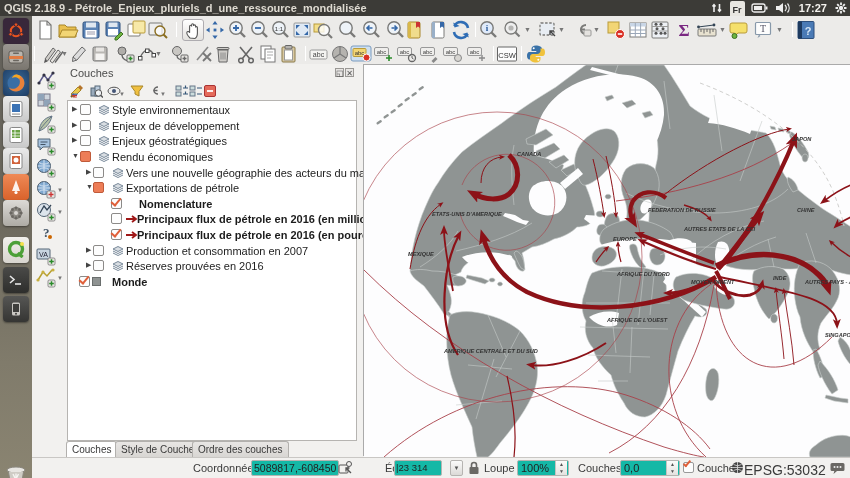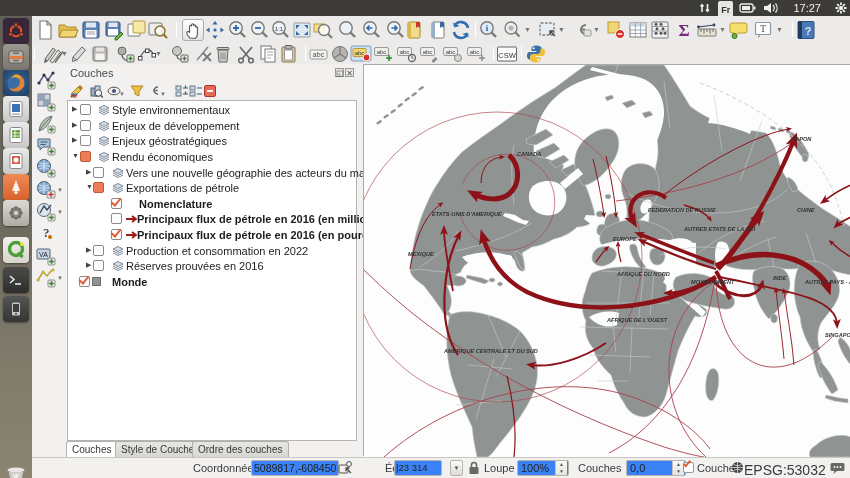--- a/index.html
+++ b/index.html
@@ -41,46 +41,47 @@
 .arrowico { position:absolute; top:4px; width:14px; height:8px; }
 
 
 #tabs { position:absolute; left:62px; top:441px; width:301px; height:16px; font-size:10px; color:#3a3a3a; }
 .tab { position:absolute; top:0; height:16px; line-height:15px; padding:0 5px; background:linear-gradient(#e8e6e4,#d8d6d3); border:1px solid #b2b0ad; border-bottom:none; border-radius:3px 3px 0 0; }
 .tab.active { background:#fff; }
 
 
 #status { position:absolute; left:32px; top:457px; width:818px; height:21px; background:#f2f1ef; border-top:1px solid #c9c7c4; font-size:11px; color:#3a3a3a; }
 #status .lbl { position:absolute; top:4px; }
-.sbox { position:absolute; top:2px; height:16px; background:#3b82f6; border:1px solid #b6b4b1; border-radius:2px; font-size:11px; color:#222; line-height:14px; }
+.sbox { position:absolute; top:2px; height:16px; background:#14b8a6; border:1px solid #b6b4b1; border-radius:2px; font-size:11px; color:#222; line-height:14px; }
 
 
 #map { position:absolute; left:363px; top:64px; width:487px; height:392px; background:#fdfdfd; border-left:1px solid #aaa; border-top:1px solid #aaa; }
 #map svg { position:absolute; left:0; top:0; }
 </style>
 </head>
 <body>
 <div id="app">
   <div id="titlebar">
+    <span class="title">QGIS 2.18.9 - Pétrole_Enjeux_pluriels_d_une_ressource_mondialisée</span>
     <span id="tray">
       <svg width="14" height="16" viewBox="0 0 14 16">
           <path d="M4 12 V5 M2.5 6.5 L4 4.8 L5.5 6.5" stroke="#eee" stroke-width="1.6" fill="none"></path>
           <path d="M9.5 4 V11 M8 9.5 L9.5 11.2 L11 9.5" stroke="#eee" stroke-width="1.6" fill="none"></path>
         </svg>
       <span style="background:#e8e6e1;color:#333;font-weight:bold;font-size:9px;padding:1px 3px;border-radius:2px;margin:0 3px;position:relative;top:1px;">Fr</span>
       <svg width="20" height="16" viewBox="0 0 20 16">
           <rect x="1" y="4" width="13" height="8" rx="2" fill="none" stroke="#eee" stroke-width="1.3"></rect>
           <rect x="3" y="6" width="8" height="4" fill="#eee"></rect>
           <rect x="14.5" y="6.5" width="2" height="3" fill="#eee"></rect>
         </svg>
       <svg width="18" height="16" viewBox="0 0 18 16">
           <path d="M2 6 h3 l4-3 v10 l-4-3 h-3 z" fill="#eee"></path>
           <path d="M11 5 a4.5 4.5 0 0 1 0 6 M13.5 3.5 a7 7 0 0 1 0 9" stroke="#eee" stroke-width="1.2" fill="none"></path>
         </svg>
-      <span style="font-size:11px;font-weight:normal;margin:0 10px;">17:27</span>
+      <span style="font-size:11px;font-weight:bold;margin:0 4px;">17:27</span>
       <svg width="14" height="16" viewBox="0 0 14 16">
           <g fill="#eee">
             <circle cx="7" cy="8" r="2.2"></circle>
             <g stroke="#eee" stroke-width="1.8">
               <path d="M7 2.5 V5 M7 11 V13.5 M1.5 8 H4 M10 8 H12.5 M3.2 4.2 L5 6 M9 10 L10.8 11.8 M3.2 11.8 L5 10 M9 6 L10.8 4.2"></path>
             </g>
           </g>
         </svg>
     </span>
   </div>
@@ -791,21 +792,21 @@
           </svg>
           <span class="tlabel" style="left:69px;font-weight:bold;">Principaux flux de pétrole en 2016 (en pourcen...</span>
         </div>
         <div class="trow" style="top:142px;">
           <span style="position:absolute;left:18px;top:3px;font-size:7px;color:#444;">▶</span>
           <span class="cb" style="left:25px;"></span>
           <svg class="gico" style="left:44px;" width="12" height="12" viewBox="0 0 12 12">
             <path d="M1 4 L6 1.5 11 4 6 6.5z" fill="#d8dde2" stroke="#789"></path>
             <path d="M1 6 L6 8.5 11 6 M1 8 L6 10.5 11 8" fill="none" stroke="#789"></path>
           </svg>
-          <span class="tlabel" style="left:58px;font-weight:normal;">Production et consommation en 2022</span>
+          <span class="tlabel" style="left:58px;font-weight:normal;">Production et consommation en 2007</span>
         </div>
         <div class="trow" style="top:157px;">
           <span style="position:absolute;left:18px;top:3px;font-size:7px;color:#444;">▶</span>
           <span class="cb" style="left:25px;"></span>
           <svg class="gico" style="left:44px;" width="12" height="12" viewBox="0 0 12 12">
             <path d="M1 4 L6 1.5 11 4 6 6.5z" fill="#d8dde2" stroke="#789"></path>
             <path d="M1 6 L6 8.5 11 6 M1 8 L6 10.5 11 8" fill="none" stroke="#789"></path>
           </svg>
           <span class="tlabel" style="left:58px;font-weight:normal;">Réserves prouvées en 2016</span>
         </div>
@@ -839,21 +840,21 @@
       <span style="position:absolute;left:436px;top:3px;"><svg width="12" height="14" viewBox="0 0 12 14">
           <rect x="1.5" y="6" width="9" height="7" rx="1" fill="#6a6864"></rect>
           <path d="M3.5 6 V4 a2.5 2.5 0 0 1 5 0 v2" fill="none" stroke="#6a6864" stroke-width="1.6"></path>
         </svg></span>
       <span class="lbl" style="left:452px;">Loupe</span>
       <span class="sbox" style="left:485px;width:52px;">
         <span style="display:block;text-align:left;padding:0 3px;">100%</span>
         <span style="position:absolute;right:1px;top:0;width:12px;height:14px;background:linear-gradient(#fbfbfa,#e4e2df);border-left:1px solid #c5c3c0;font-size:5px;color:#555;text-align:center;line-height:7px;">▲<br>▼</span>
       </span>
       <span class="lbl" style="left:546px;">Couches</span>
-      <span class="sbox" style="left:588px;width:60px;margin-left:6px;">
+      <span class="sbox" style="left:588px;width:60px;">
         <span style="display:block;text-align:left;padding:0 3px;">0,0</span>
         <span style="position:absolute;right:1px;top:0;width:12px;height:14px;background:linear-gradient(#fbfbfa,#e4e2df);border-left:1px solid #c5c3c0;font-size:5px;color:#555;text-align:center;line-height:7px;">▲<br>▼</span>
       </span>
       <span style="position:absolute;left:651px;top:4px;width:11px;height:11px;background:#fdfdfd;border:1px solid #999;border-radius:2px;">
         <span style="position:absolute;left:1px;top:-4px;width:4px;height:8px;border:solid #e0603a;border-width:0 2.2px 2.2px 0;transform:rotate(40deg);"></span>
       </span>
       <span class="lbl" style="left:665px;">Couche</span>
       <span style="position:absolute;left:699px;top:3px;"><svg width="13" height="13" viewBox="0 0 13 13">
           <circle cx="6.5" cy="6.5" r="5.5" fill="#444"></circle>
           <path d="M6.5 1 v11 M1 6.5 h11 M2.5 3.5 a7 7 0 0 0 8 0 M2.5 9.5 a7 7 0 0 1 8 0" stroke="#ddd" stroke-width=".8" fill="none"></path>

